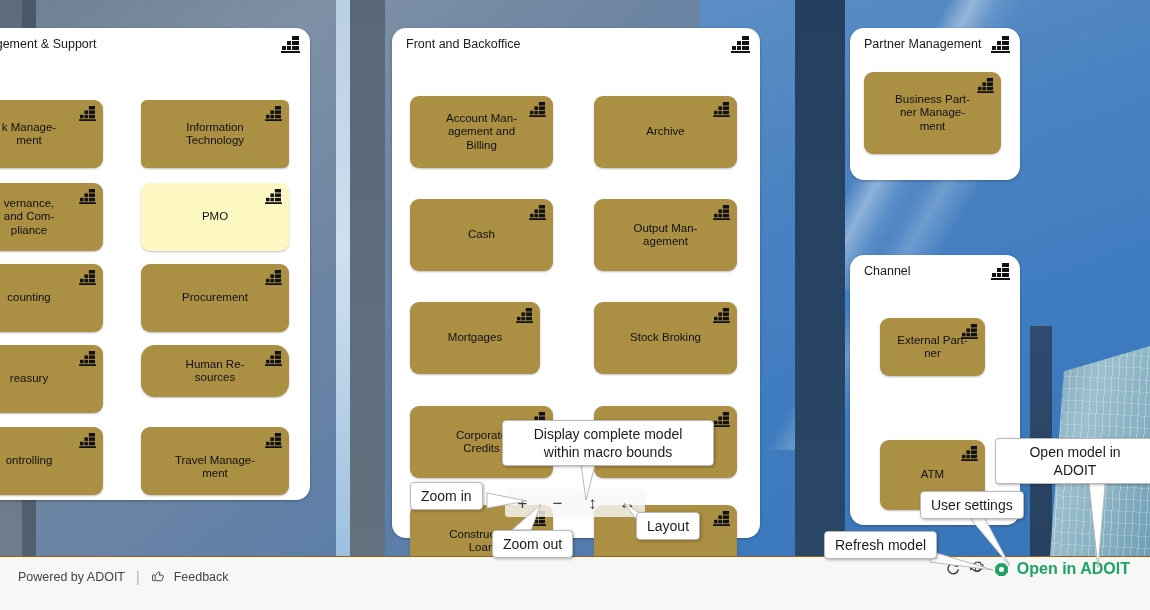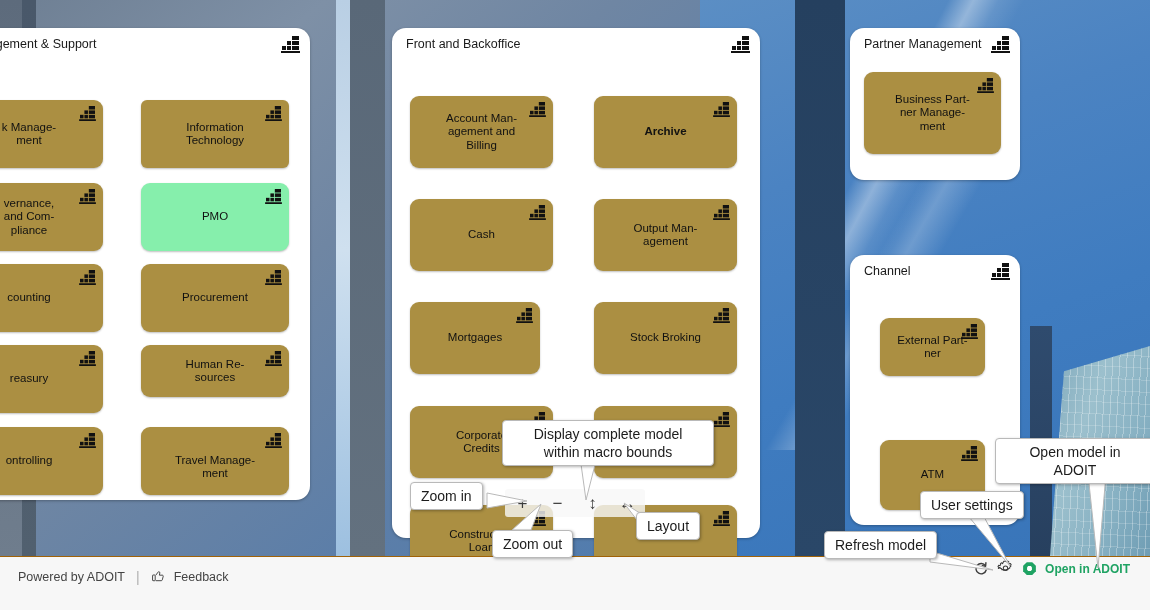--- a/index.html
+++ b/index.html
@@ -198,21 +198,21 @@
   #footer-actions {
     position: absolute;
     right: 20px; top: 560px;
     display: flex;
     align-items: center;
     gap: 8px;
     z-index: 10;
   }
   .fa-icon { display: flex; align-items: center; cursor: pointer; }
   #open-adoit-label {
-    font-size: 12px;
+    font-size: 16px;
     font-weight: bold;
     color: #1fa363;
     cursor: pointer;
   }
   .fb-link { cursor: pointer; }
 </style>
 </head>
 <body>
 
 <div id="app">
@@ -347,21 +347,21 @@
                 <rect x="6" y="10" width="4" height="4"></rect>
                 <rect x="1" y="10" width="4" height="4"></rect>
                 <rect x="0" y="15" width="19" height="2"></rect>
               </g>
             </svg>
           </span>
           <div class="cap-label" style="white-space: pre-line;">vernance,
 and Com-
 pliance</div>
         </div>
-        <div class="cap" style="left: 141px; top: 183px; width: 148px; height: 68px; background: #86efac;">
+        <div class="cap" style="left: 141px; top: 183px; width: 148px; height: 68px; background: #fef9c3;">
           <span class="cap-icon">
             <svg class="stair" width="17" height="15" viewBox="0 0 19 17">
               <g fill="#111">
                 <rect x="11" y="0" width="7" height="4"></rect>
                 <rect x="11" y="5" width="7" height="4"></rect>
                 <rect x="6" y="5" width="4" height="4"></rect>
                 <rect x="11" y="10" width="7" height="4"></rect>
                 <rect x="6" y="10" width="4" height="4"></rect>
                 <rect x="1" y="10" width="4" height="4"></rect>
                 <rect x="0" y="15" width="19" height="2"></rect>
@@ -411,21 +411,21 @@
                 <rect x="6" y="5" width="4" height="4"></rect>
                 <rect x="11" y="10" width="7" height="4"></rect>
                 <rect x="6" y="10" width="4" height="4"></rect>
                 <rect x="1" y="10" width="4" height="4"></rect>
                 <rect x="0" y="15" width="19" height="2"></rect>
               </g>
             </svg>
           </span>
           <div class="cap-label" style="white-space: pre-line;">reasury</div>
         </div>
-        <div class="cap" style="left: 141px; top: 345px; width: 148px; height: 52px; background: rgb(171, 143, 66);">
+        <div class="cap" style="left: 141px; top: 345px; width: 148px; height: 52px; background: rgb(171, 143, 66); border-radius: 14px;">
           <span class="cap-icon">
             <svg class="stair" width="17" height="15" viewBox="0 0 19 17">
               <g fill="#111">
                 <rect x="11" y="0" width="7" height="4"></rect>
                 <rect x="11" y="5" width="7" height="4"></rect>
                 <rect x="6" y="5" width="4" height="4"></rect>
                 <rect x="11" y="10" width="7" height="4"></rect>
                 <rect x="6" y="10" width="4" height="4"></rect>
                 <rect x="1" y="10" width="4" height="4"></rect>
                 <rect x="0" y="15" width="19" height="2"></rect>
@@ -493,21 +493,21 @@
                 <rect x="11" y="0" width="7" height="4"></rect>
                 <rect x="11" y="5" width="7" height="4"></rect>
                 <rect x="6" y="5" width="4" height="4"></rect>
                 <rect x="11" y="10" width="7" height="4"></rect>
                 <rect x="6" y="10" width="4" height="4"></rect>
                 <rect x="1" y="10" width="4" height="4"></rect>
                 <rect x="0" y="15" width="19" height="2"></rect>
               </g>
             </svg>
           </span>
-          <div class="cap-label" style="white-space: pre-line; font-weight: bold;">Archive</div>
+          <div class="cap-label" style="white-space: pre-line;">Archive</div>
         </div>
         <div class="cap" style="left: 410px; top: 199px; width: 143px; height: 72px; background: rgb(171, 143, 66);">
           <span class="cap-icon">
             <svg class="stair" width="17" height="15" viewBox="0 0 19 17">
               <g fill="#111">
                 <rect x="11" y="0" width="7" height="4"></rect>
                 <rect x="11" y="5" width="7" height="4"></rect>
                 <rect x="6" y="5" width="4" height="4"></rect>
                 <rect x="11" y="10" width="7" height="4"></rect>
                 <rect x="6" y="10" width="4" height="4"></rect>

